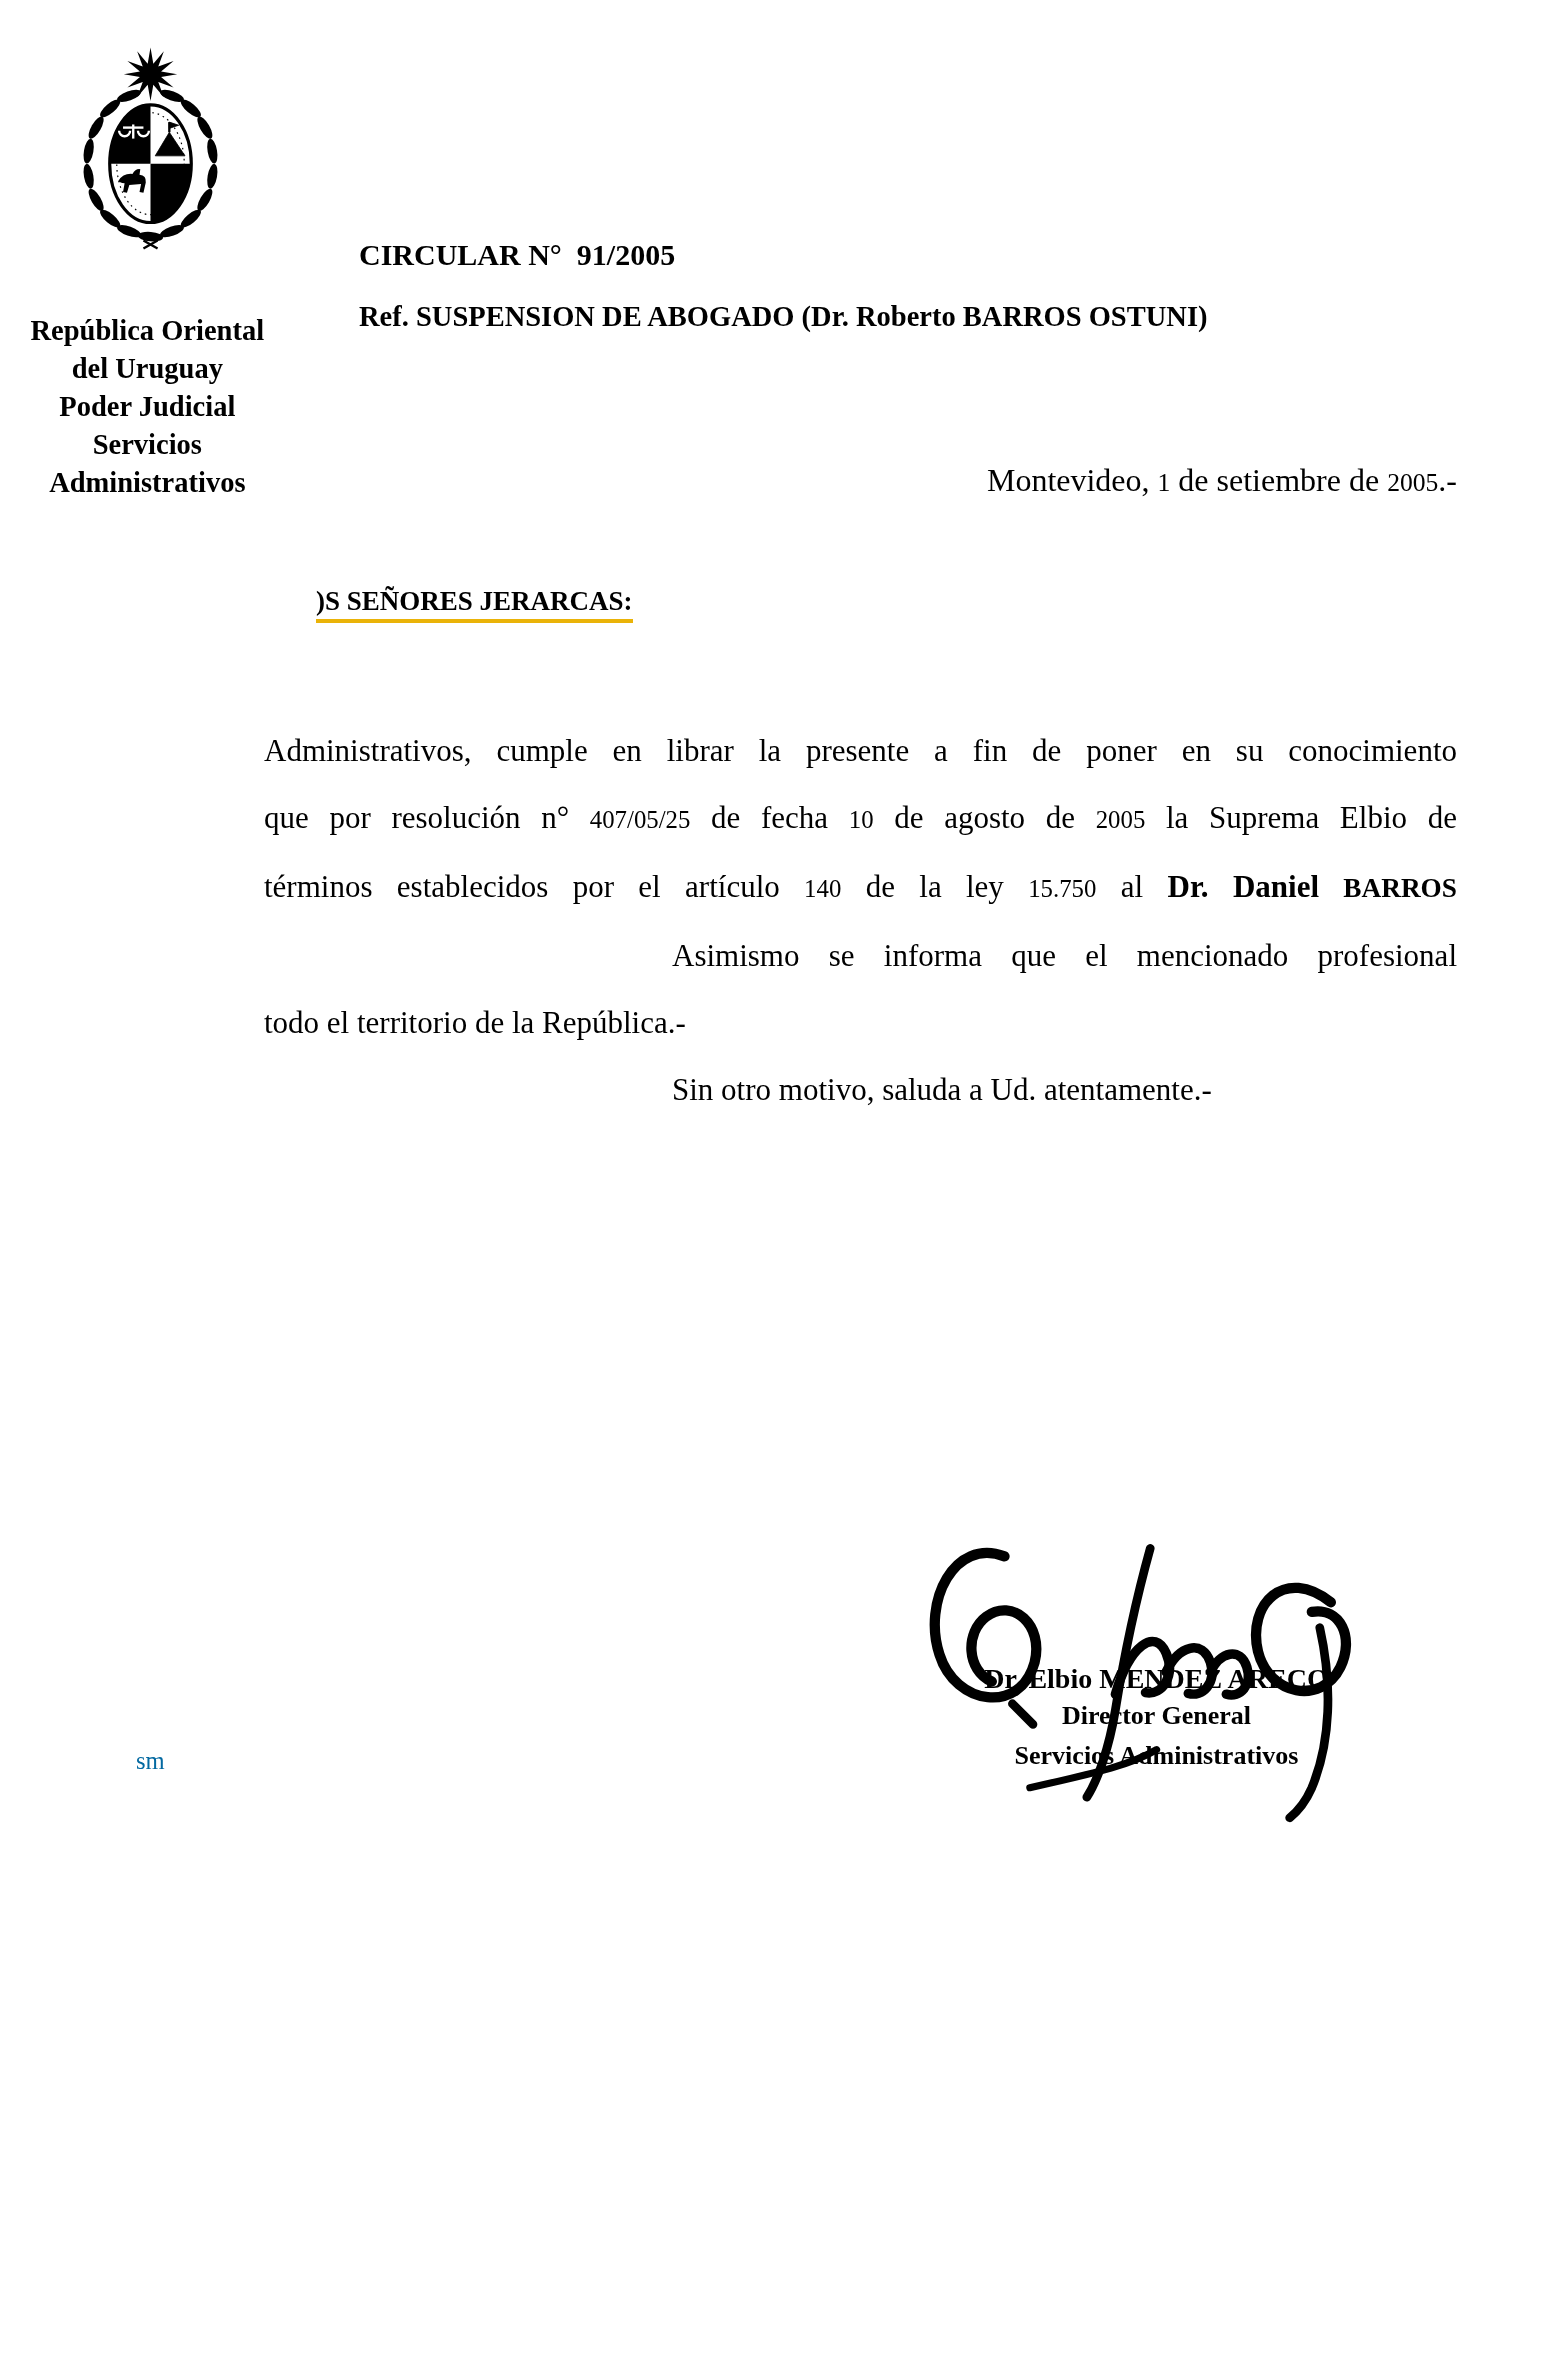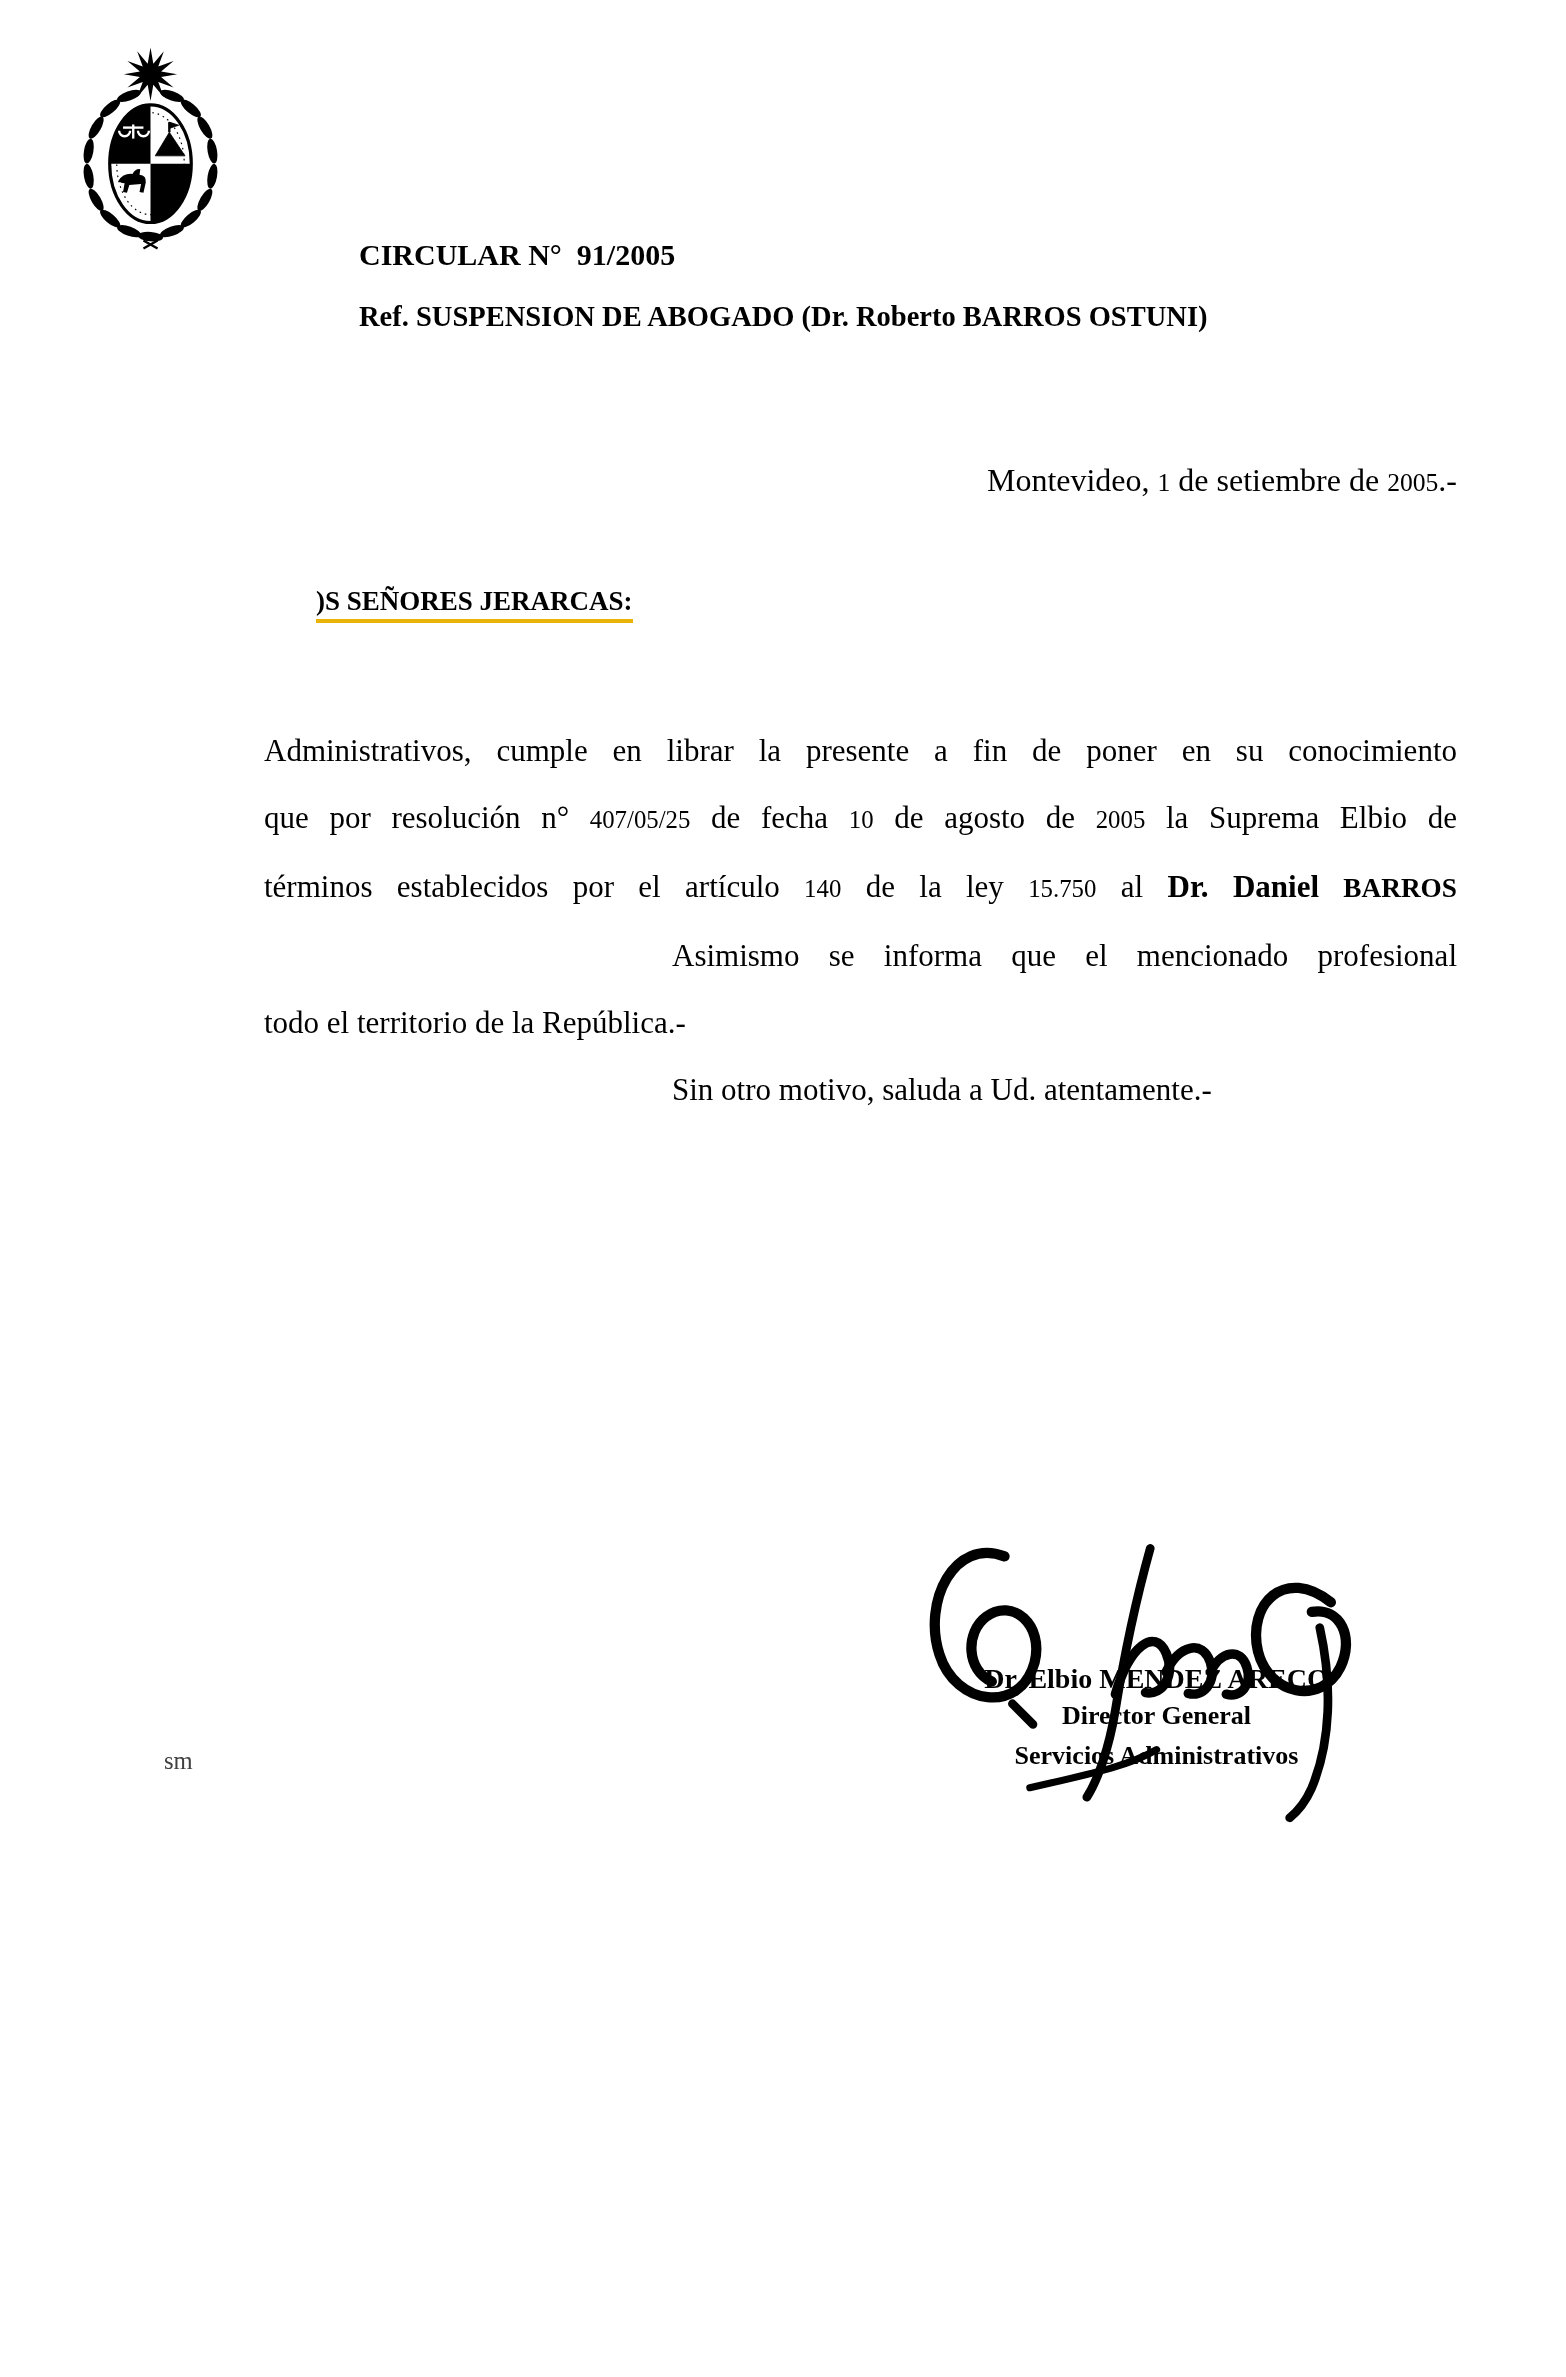--- a/index.html
+++ b/index.html
@@ -116,24 +116,24 @@
     position: absolute;
     left: 0;
     top: 0;
     width: 507px;
     height: 357px;
     pointer-events: none;
   }
   
   #typist-initials {
     position: absolute;
-    left: 164px;
+    left: 136px;
     top: 1747px;
     font-size: 24.6px;
-    color: #404040;
+    color: #0369a1;
   }
 </style>
 </head>
 <body>
 
 <div id="page">
 
   <div id="emblem">
     <svg viewBox="0 0 190 260" width="151" height="204" xmlns="http://www.w3.org/2000/svg">
 
@@ -179,20 +179,27 @@
 
       <path fill="#000" d="M 54 172 q 6 -10 18 -9 q 4 -7 10 -6 l -1 7 q 9 1 8 10 l -3 13 l -5 -1 l 2 -10 l -15 1 l -3 10 l -5 -1 l 2 -11 q -7 -1 -8 -3 z"></path>
 
       <g stroke="#000" stroke-width="3">
         <path d="M 86 248 L 104 258"></path>
         <path d="M 104 248 L 86 258"></path>
       </g>
     </svg>
   </div>
 
+  <div id="org-block">
+    <div>República Oriental</div>
+    <div>del Uruguay</div>
+    <div>Poder Judicial</div>
+    <div>Servicios</div>
+    <div>Administrativos</div>
+  </div>
 
   <div id="circular-number">CIRCULAR N°  91/2005</div>
   <div id="reference-line">Ref. SUSPENSION DE ABOGADO (Dr. Roberto BARROS OSTUNI)</div>
   <div id="dateline"><span>Montevideo, </span><span class="sm">1</span><span> de setiembre de </span><span class="sm">2005</span><span>.-</span></div>
 
   <div id="addressee">)S SEÑORES JERARCAS:</div>
 
   <div id="body-text">
       <div class="line justify"><span>Administrativos, cumple en librar la presente a fin de poner en su conocimiento</span></div>
       <div class="line justify"><span>que por resolución n° </span><span class="sm">407/05/25</span><span> de fecha </span><span class="sm">10</span><span> de agosto de </span><span class="sm">2005</span><span> la Suprema Elbio de</span></div>

